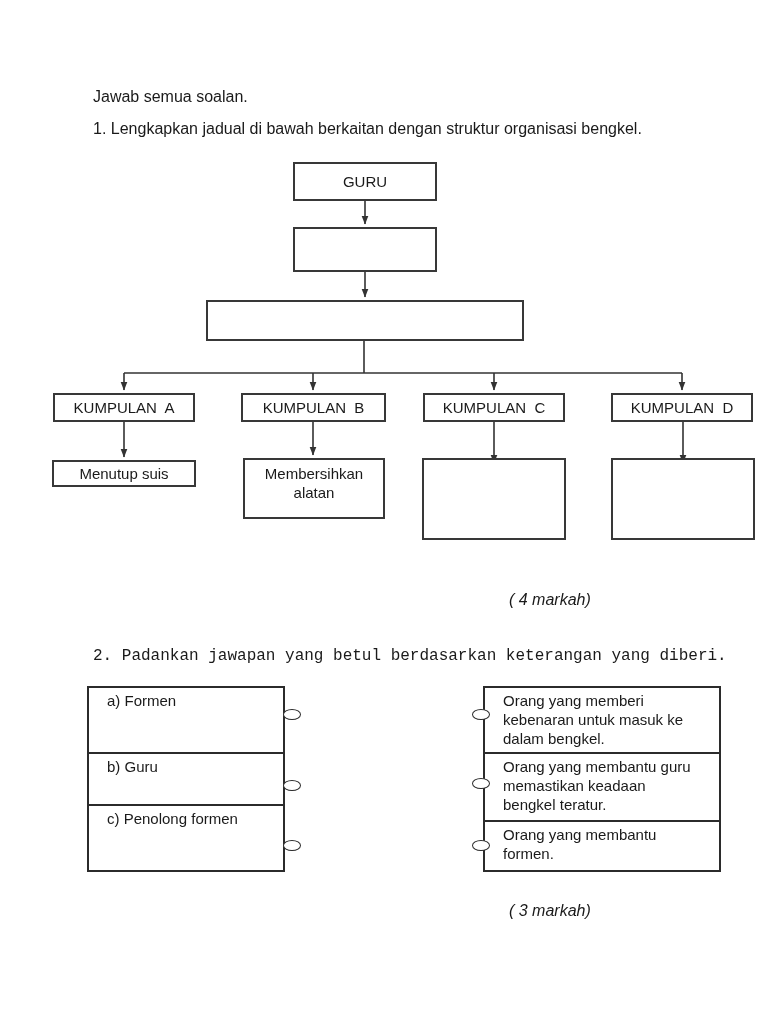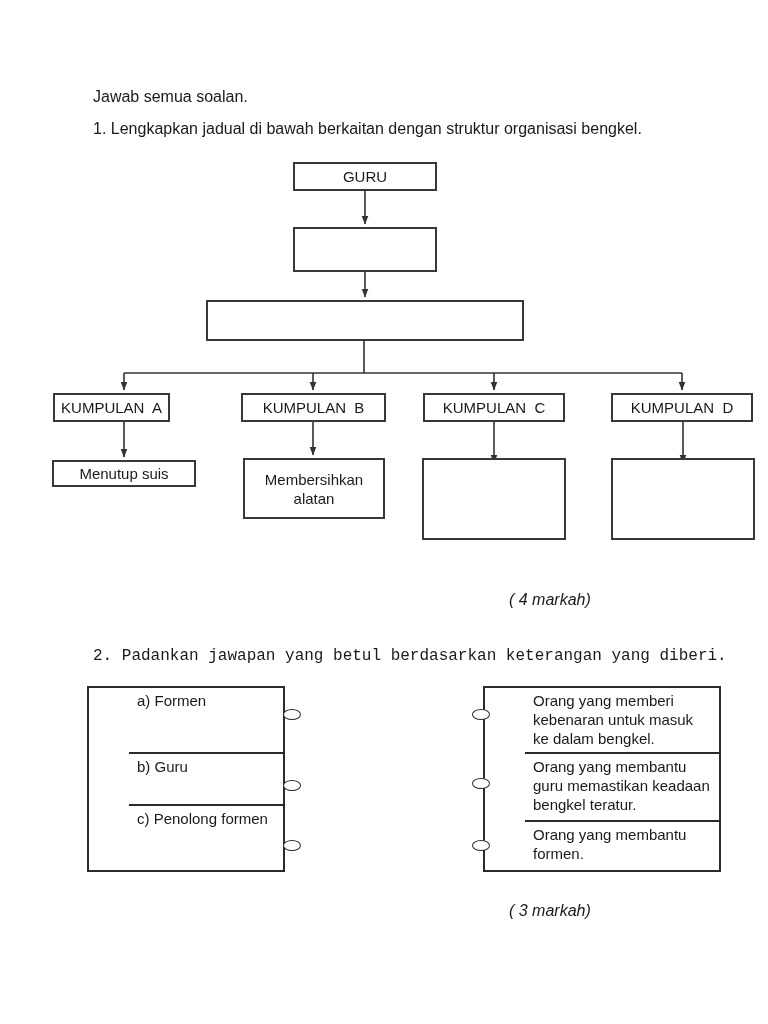--- a/index.html
+++ b/index.html
@@ -20,37 +20,37 @@
   .cbox {
     position: absolute;
     border: 2px solid #383838;
     background: #ffffff;
     display: flex;
     align-items: center;
     justify-content: center;
     font-size: 15px;
     white-space: pre;
   }
-  .cbox.toptext { align-items: flex-start; padding-top: 10px; text-align: center; white-space: normal; line-height: 19px; }
+  .cbox.toptext { align-items: flex-start; padding-top: 4px; text-align: center; white-space: normal; line-height: 19px; }
 
   svg.overlay {
     position: absolute;
     left: 0; top: 0;
     width: 768px; height: 1024px;
     pointer-events: none;
   }
   svg .ln { stroke: #333333; stroke-width: 1.6; fill: none; }
 
   
   .mtable {
     position: absolute;
     border: 2px solid #2b2b2b;
     background: #ffffff;
   }
-  .mrow { border-bottom: 2px solid #2b2b2b; font-size: 15px; line-height: 19px; padding: 3px 8px; margin-left: 40px; }
+  .mrow { border-bottom: 2px solid #2b2b2b; font-size: 15px; line-height: 19px; padding: 3px 18px; }
   .mrow:last-child { border-bottom: none; }
   .oval {
     position: absolute;
     width: 18px; height: 11px;
     border: 1.5px solid #2b2b2b;
     border-radius: 50%;
     background: #ffffff;
   }
 </style>
 </head>
@@ -74,25 +74,25 @@
     <path class="ln" d="M124,373 L124,390" marker-end="url(#ah)"></path>
     <path class="ln" d="M313,373 L313,390" marker-end="url(#ah)"></path>
     <path class="ln" d="M494,373 L494,390" marker-end="url(#ah)"></path>
     <path class="ln" d="M682,373 L682,390" marker-end="url(#ah)"></path>
     <path class="ln" d="M124,422 L124,457" marker-end="url(#ah)"></path>
     <path class="ln" d="M313,422 L313,455" marker-end="url(#ah)"></path>
     <path class="ln" d="M494,422 L494,463" marker-end="url(#ah)"></path>
     <path class="ln" d="M683,422 L683,463" marker-end="url(#ah)"></path>
   </svg>
 
-  <div class="cbox" style="left:293px; top:162px; width:144px; height:29px;">GURU</div>
+  <div class="cbox" style="left:293px; top:162px; width:144px; height:39px;">GURU</div>
   <div class="cbox" style="left:293px; top:227px; width:144px; height:45px;"></div>
   <div class="cbox" style="left:206px; top:300px; width:318px; height:41px;"></div>
 
-  <div class="cbox" style="left:53px;  top:393px; width:117px; height:29px;">KUMPULAN  A</div>
+  <div class="cbox" style="left:53px;  top:393px; width:142px; height:29px;">KUMPULAN  A</div>
   <div class="cbox" style="left:241px; top:393px; width:145px; height:29px;">KUMPULAN  B</div>
   <div class="cbox" style="left:423px; top:393px; width:142px; height:29px;">KUMPULAN  C</div>
   <div class="cbox" style="left:611px; top:393px; width:142px; height:29px;">KUMPULAN  D</div>
 
   <div class="cbox" style="left:52px;  top:460px; width:144px; height:27px;">Menutup suis</div>
   <div class="cbox toptext" style="left:243px; top:458px; width:142px; height:61px;">Membersihkan alatan</div>
   <div class="cbox" style="left:422px; top:458px; width:144px; height:82px;"></div>
   <div class="cbox" style="left:611px; top:458px; width:144px; height:82px;"></div>
 
   <div class="marks" style="left:509px; top:591px;">( 4 markah)</div>

